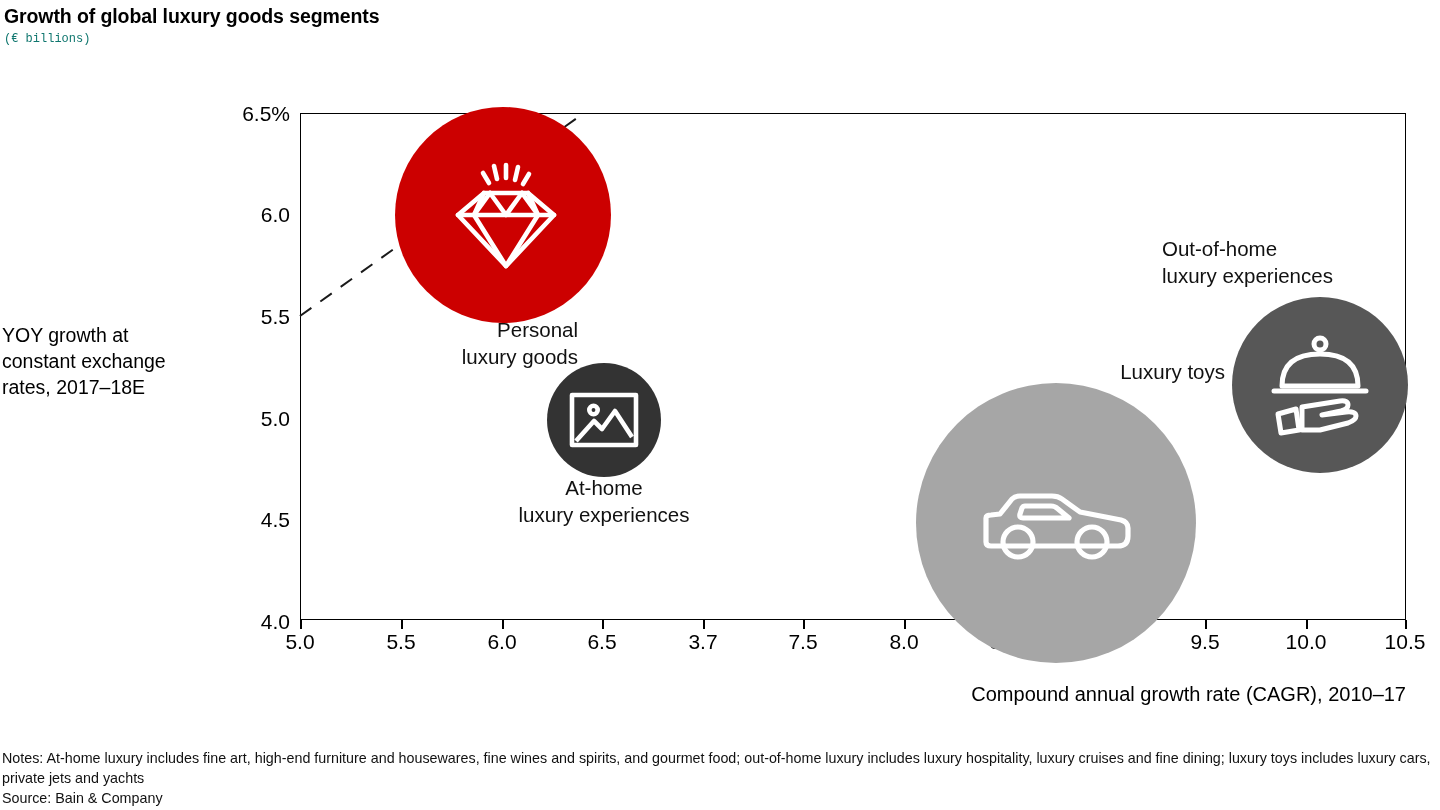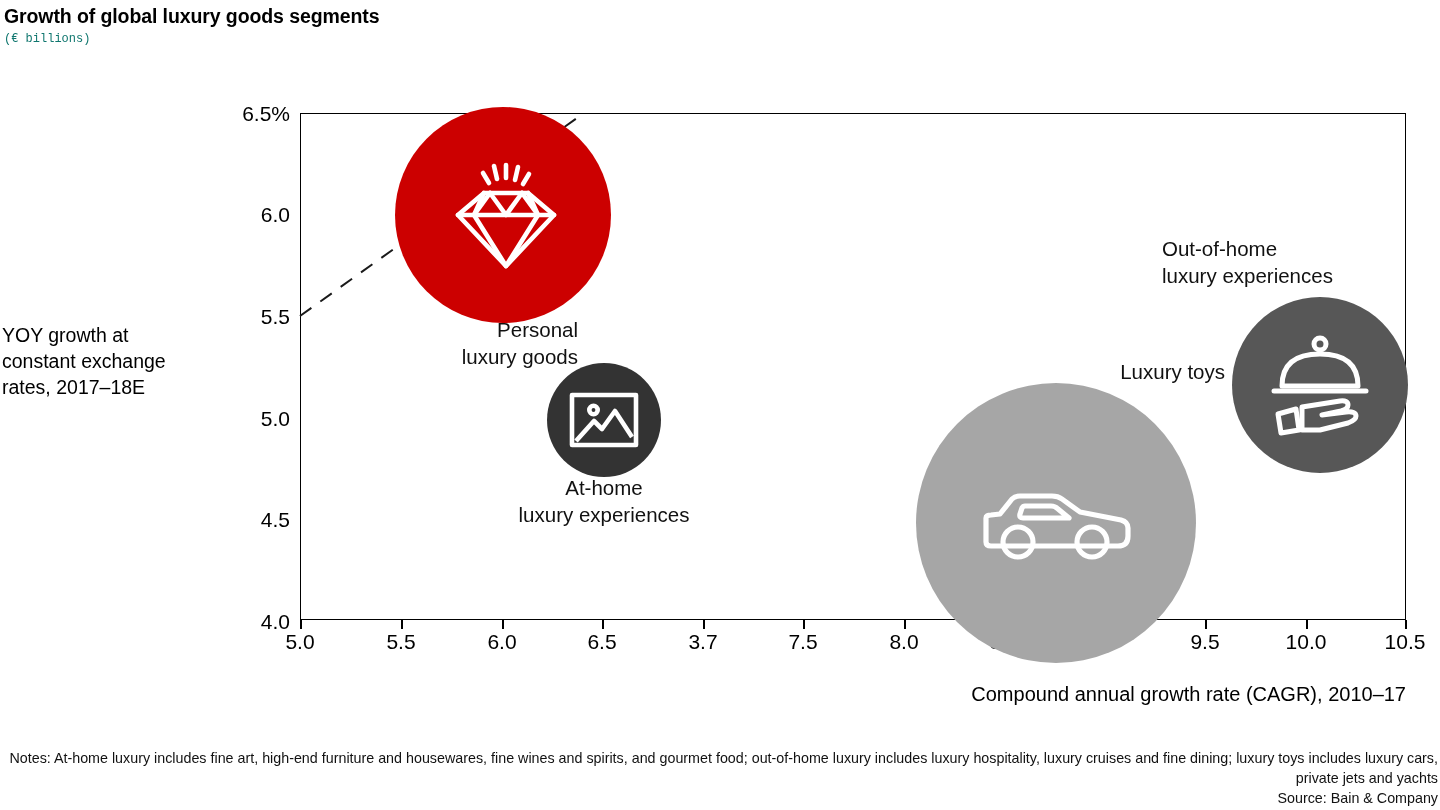--- a/index.html
+++ b/index.html
@@ -140,21 +140,21 @@
   
   #footer {
     position: absolute;
     left: 2px;
     top: 748px;
     width: 1436px;
     font-size: 14.3px;
     line-height: 20px;
     color: #111;
   }
-  #footer div { white-space: normal; text-align: right; }
+  #footer div { white-space: normal; }
 </style>
 </head>
 <body>
 
 <div id="header">
   <div id="chart-title">Growth of global luxury goods segments</div>
   <div id="chart-subtitle">(€ billions)</div>
 </div>
 
 <div id="figure">

